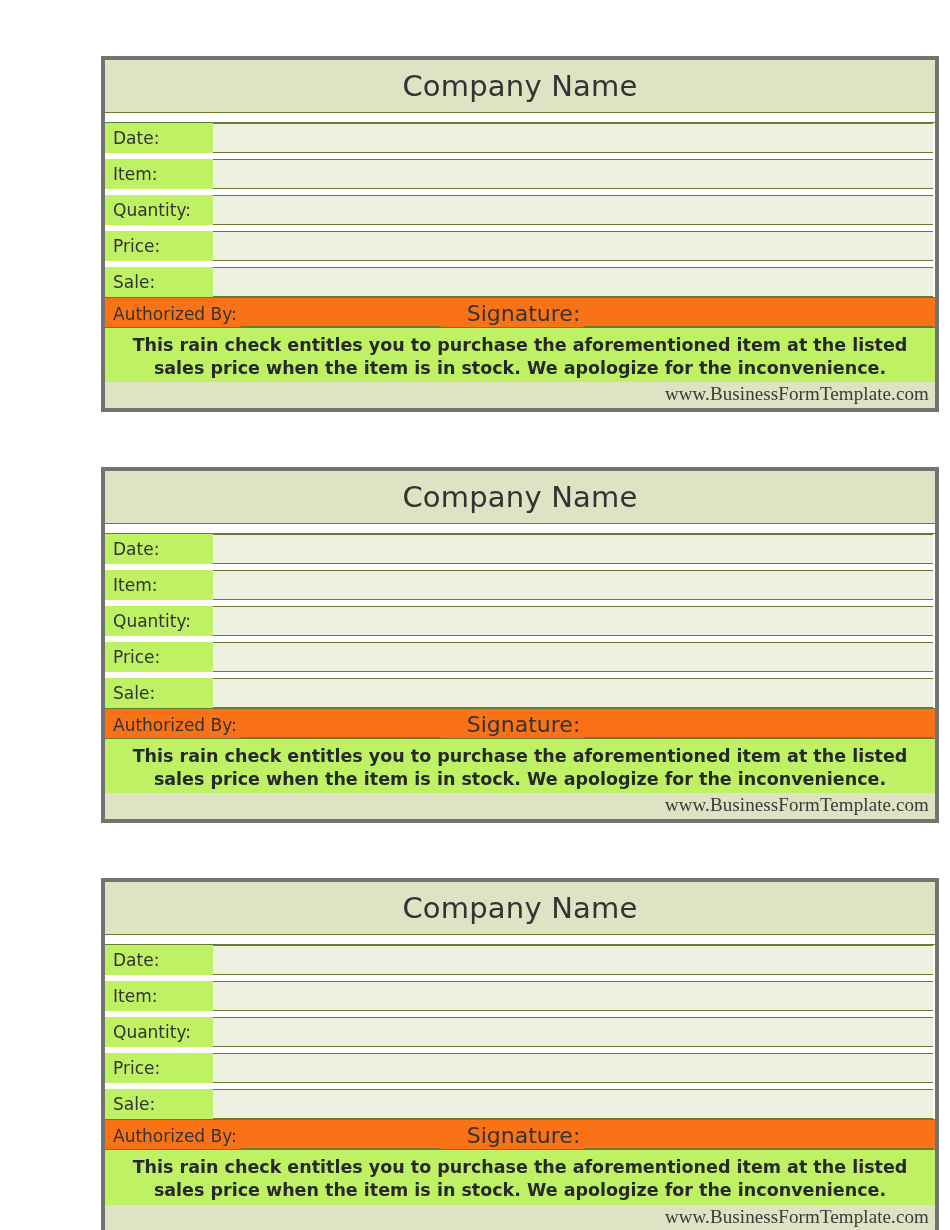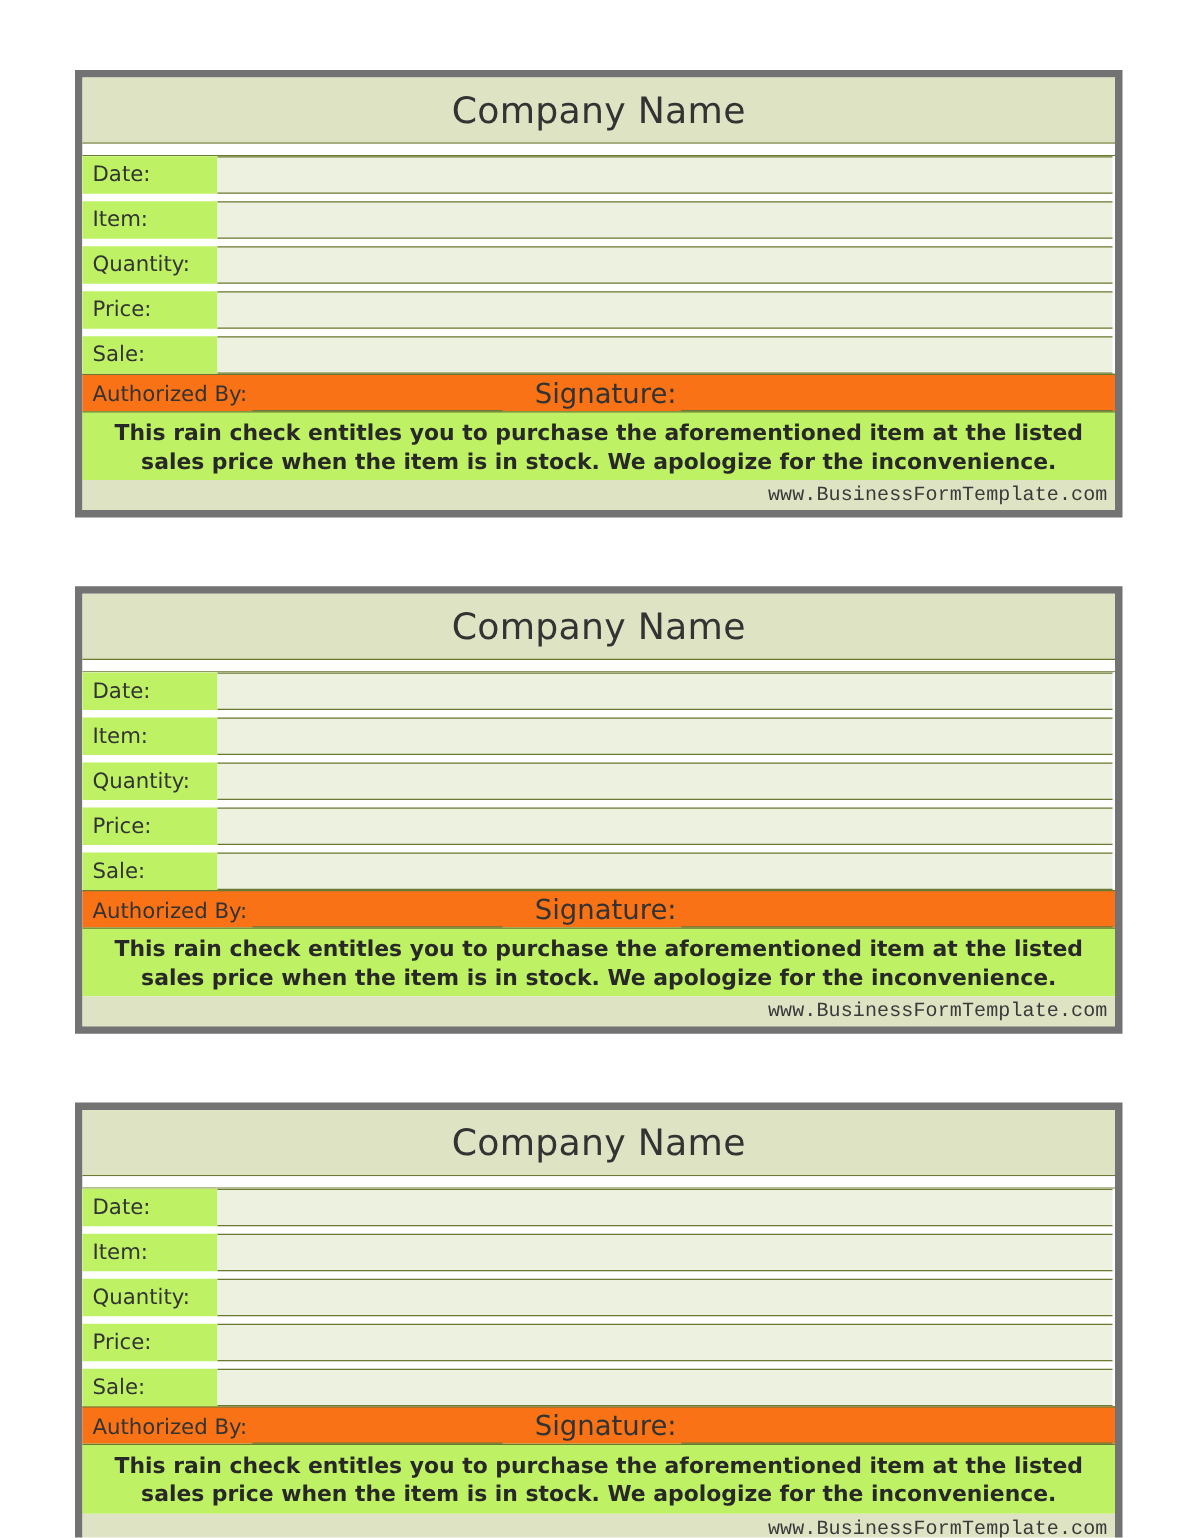--- a/index.html
+++ b/index.html
@@ -25,24 +25,25 @@
   .forms-stack {
     position: absolute;
     left: 60px;
     top: 56px;
     width: 838px;
   }
 
   
   .voucher {
     width: 838px;
-    border: 6px solid #737373;
+    border: 4px solid #737373;
     background: #ffffff;
     box-sizing: border-box;
     margin-bottom: 55px;
+    margin-left: 41px;
   }
   .voucher:last-child { margin-bottom: 0; }
 
   
   .voucher-header {
     background: #dde3c3;
     height: 52px;
     display: flex;
     align-items: center;
     justify-content: center;
@@ -145,22 +146,22 @@
     color: #282828;
     line-height: 1.32;
     display: block;
   }
   .footer-url-wrap {
     background: #dde3c3;
     text-align: right;
     padding: 1px 6px 3px 0;
   }
   .footer-url {
-    font-family: Liberation Mono, monospace;
-    font-size: 16px;
+    font-family: Liberation Serif, serif;
+    font-size: 19px;
     color: #3a3a3a;
     letter-spacing: 0.1px;
   }
 </style>
 </head>
 <body>
 
 <div class="page">
   <div class="forms-stack" id="voucher-stack">
   <div class="voucher">

